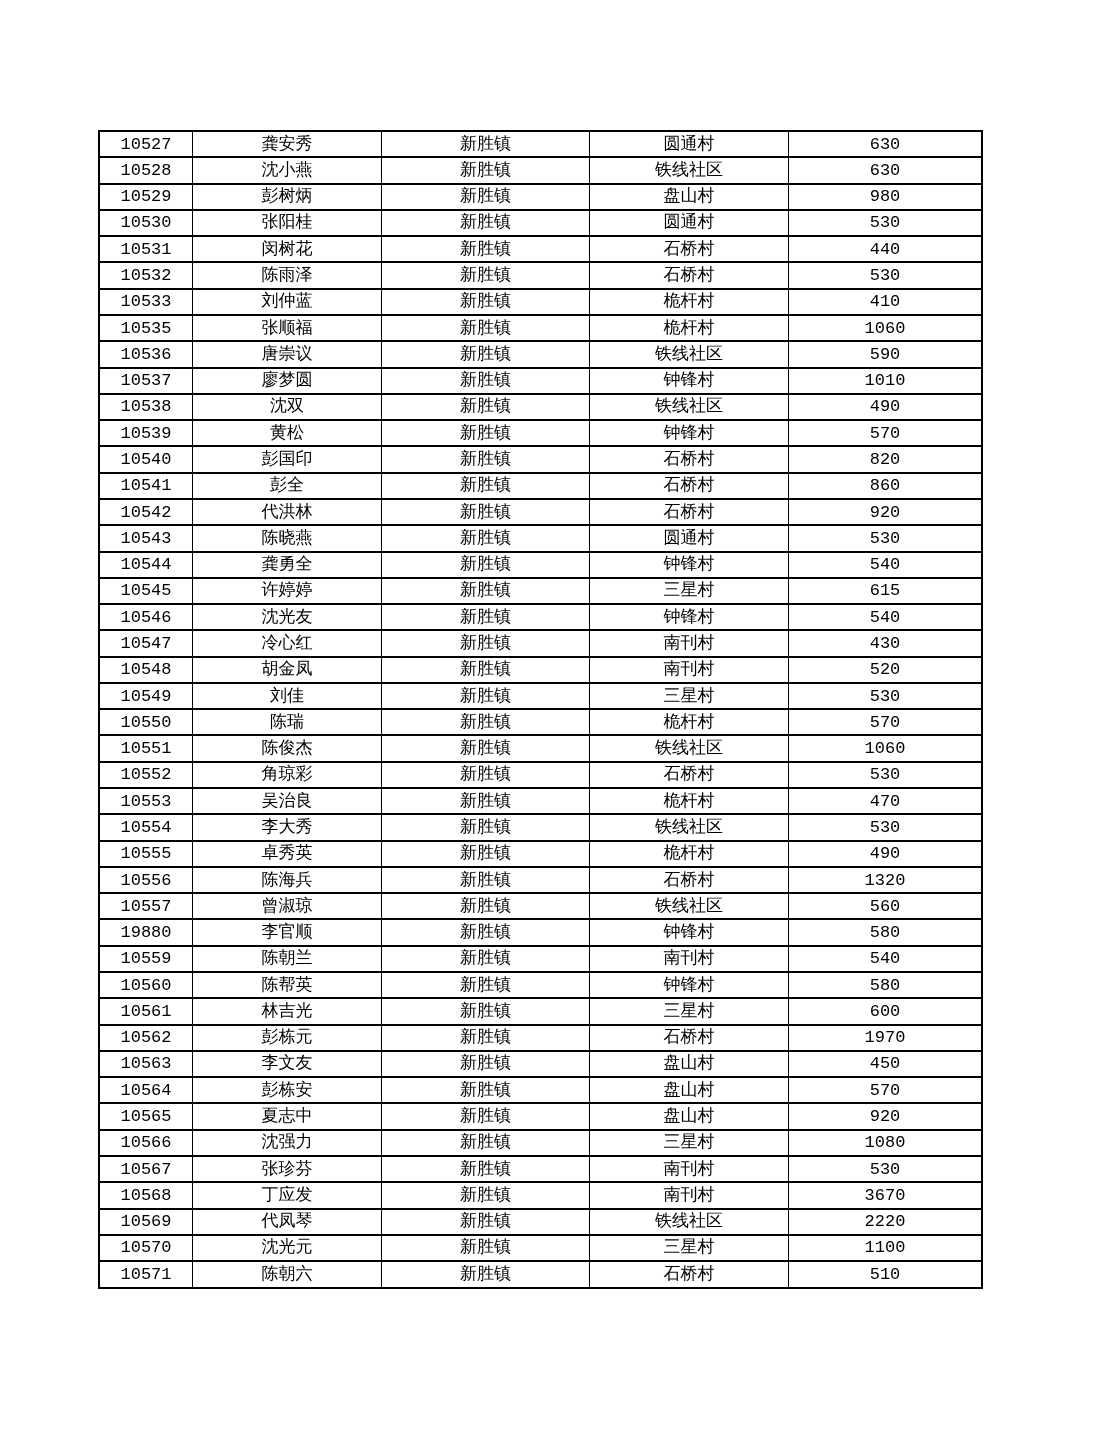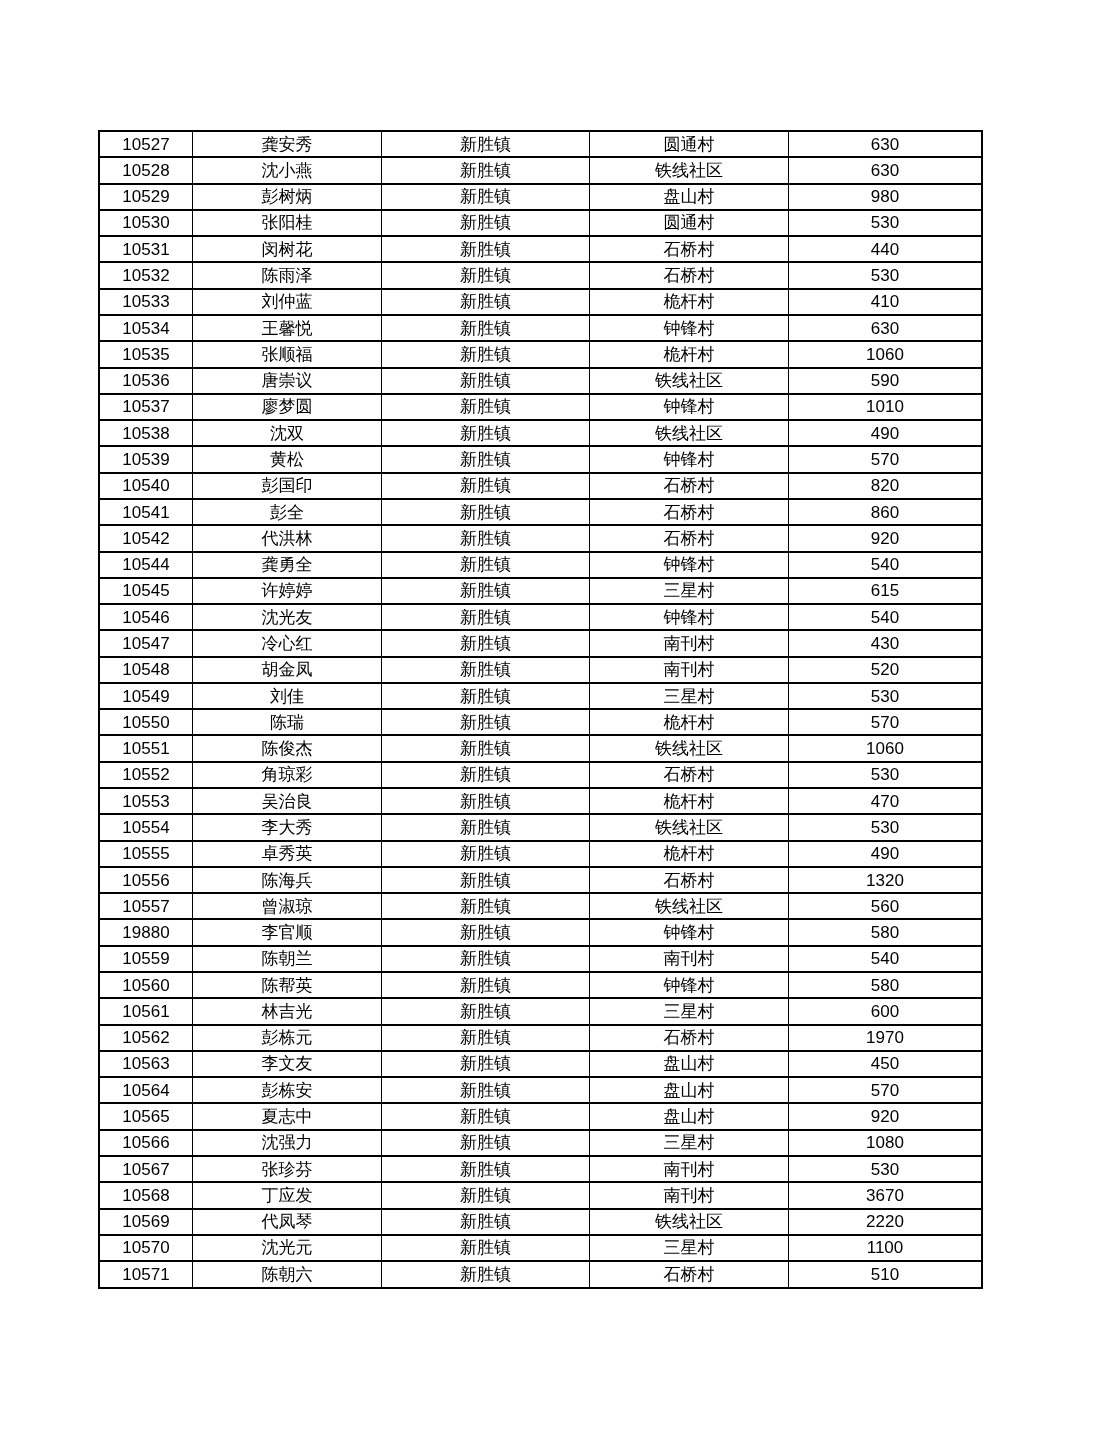--- a/index.html
+++ b/index.html
@@ -5,21 +5,21 @@
   html, body {
     margin: 0;
     padding: 0;
     background: #ffffff;
   }
   .page {
     position: relative;
     width: 1105px;
     height: 1429px;
     background: #ffffff;
-    font-family: Liberation Sans, sans-serif;
+    font-family: Liberation Mono, monospace;
     color: #000000;
     overflow: hidden;
   }
   table.roster {
     position: absolute;
     left: 98px;
     top: 130px;
     width: 877px;
     height: 1159px;
     border-collapse: collapse;
@@ -93,27 +93,20 @@
           <td class="c-amount">530</td>
         </tr>
         <tr>
           <td class="c-id">10533</td>
           <td class="c-name">刘仲蓝</td>
           <td class="c-town">新胜镇</td>
           <td class="c-village">桅杆村</td>
           <td class="c-amount">410</td>
         </tr>
         <tr>
-          <td class="c-id">10534</td>
-          <td class="c-name">王馨悦</td>
-          <td class="c-town">新胜镇</td>
-          <td class="c-village">钟锋村</td>
-          <td class="c-amount">630</td>
-        </tr>
-        <tr>
           <td class="c-id">10535</td>
           <td class="c-name">张顺福</td>
           <td class="c-town">新胜镇</td>
           <td class="c-village">桅杆村</td>
           <td class="c-amount">1060</td>
         </tr>
         <tr>
           <td class="c-id">10536</td>
           <td class="c-name">唐崇议</td>
           <td class="c-town">新胜镇</td>
@@ -154,20 +147,27 @@
           <td class="c-town">新胜镇</td>
           <td class="c-village">石桥村</td>
           <td class="c-amount">860</td>
         </tr>
         <tr>
           <td class="c-id">10542</td>
           <td class="c-name">代洪林</td>
           <td class="c-town">新胜镇</td>
           <td class="c-village">石桥村</td>
           <td class="c-amount">920</td>
+        </tr>
+        <tr>
+          <td class="c-id">10543</td>
+          <td class="c-name">陈晓燕</td>
+          <td class="c-town">新胜镇</td>
+          <td class="c-village">圆通村</td>
+          <td class="c-amount">530</td>
         </tr>
         <tr>
           <td class="c-id">10544</td>
           <td class="c-name">龚勇全</td>
           <td class="c-town">新胜镇</td>
           <td class="c-village">钟锋村</td>
           <td class="c-amount">540</td>
         </tr>
         <tr>
           <td class="c-id">10545</td>

